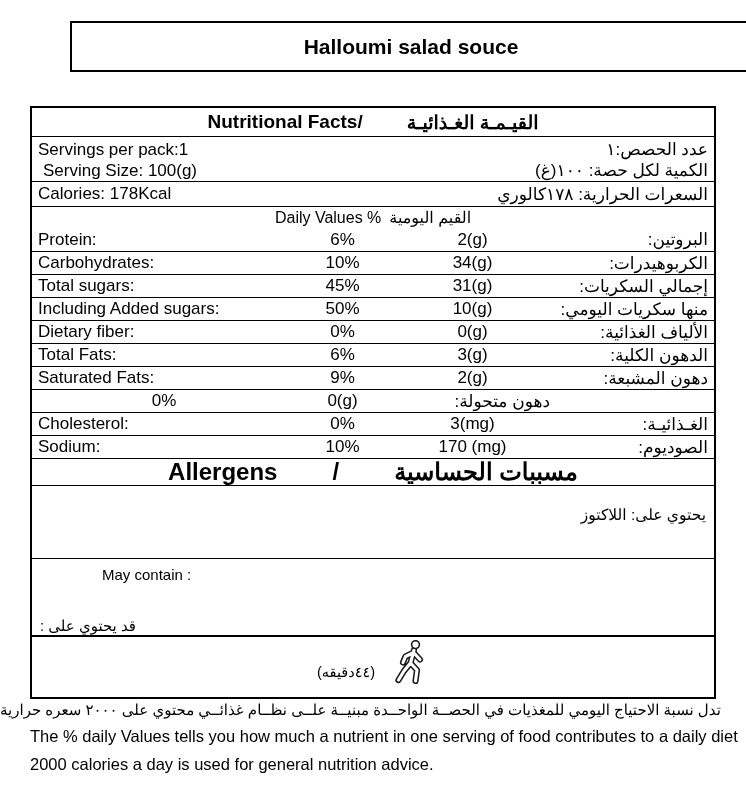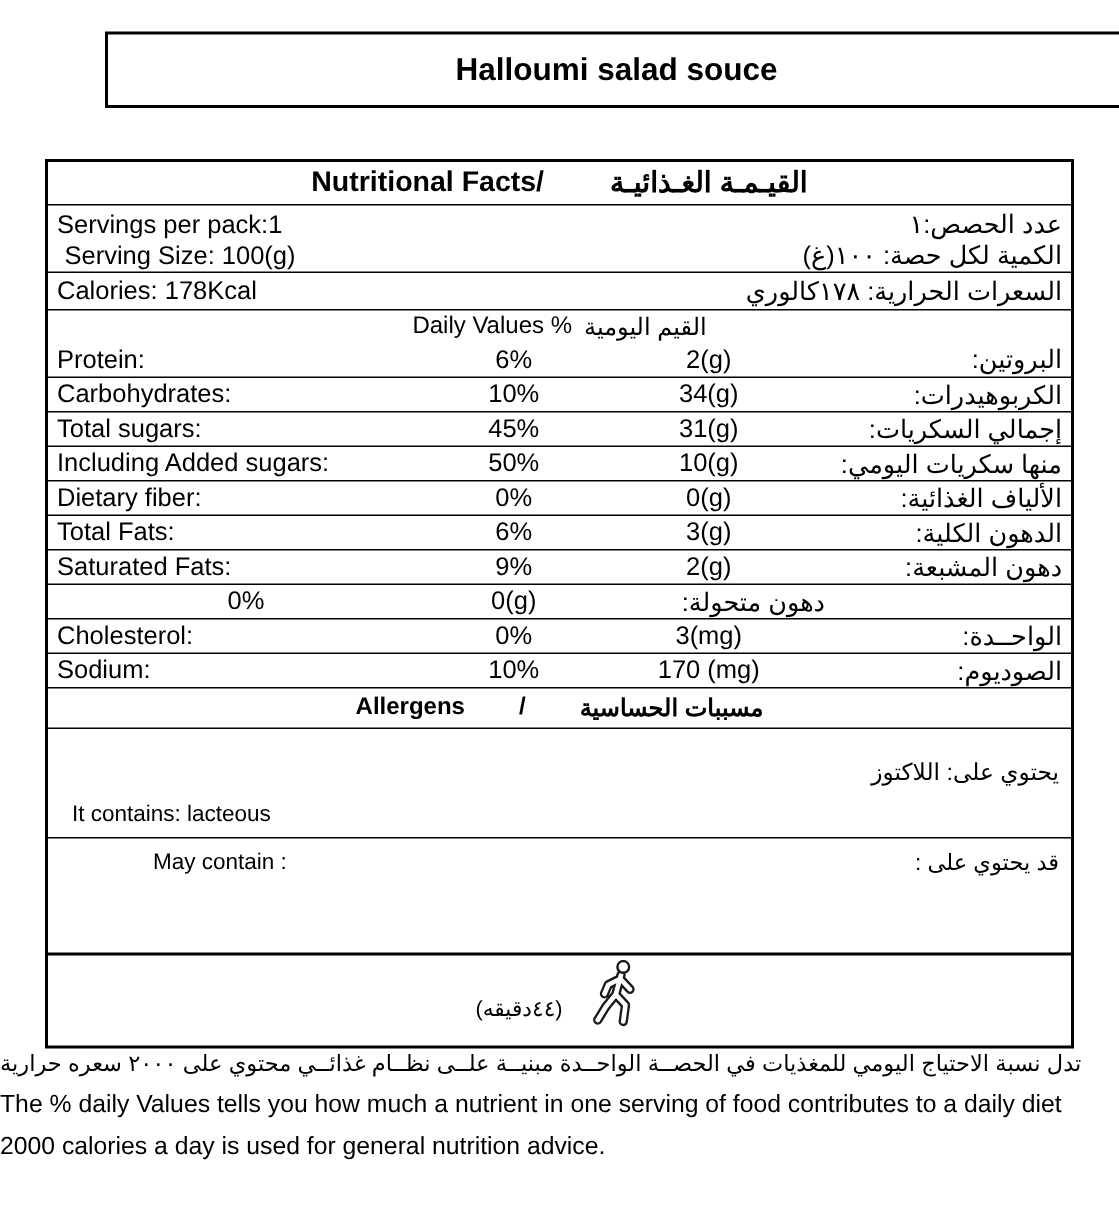--- a/index.html
+++ b/index.html
@@ -47,43 +47,43 @@
   }
   .nutrient-row{
     height:23px;display:grid;
     grid-template-columns:252px 105px 155px 1fr;
     align-items:center;padding:0 6px;
   }
   .nutrient-row .pct,.nutrient-row .amt{text-align:center;}
   .nutrient-row .ar{text-align:right;}
   .allergens-row{
     height:27px;display:flex;align-items:center;justify-content:center;
-    gap:36px;font-size:16px;font-weight:bold;
+    gap:55px;font-size:24px;font-weight:bold;
   }
   .contains-row{height:73px;padding:20px 8px;font-size:15px;}
   .contains-row .ar-line{text-align:right;font-size:15.5px;}
   .contains-row .en-line{text-align:left;padding-left:8px;margin-top:9px;}
   .maycontain-row{
     height:77px;display:flex;justify-content:space-between;
-    align-items:flex-start;padding:7px 8px 0 8px;font-size:15px;
+    align-items:flex-start;padding:7px 8px 0 8px;font-size:15px;flex-direction:column;
   }
   .maycontain-row .en{padding-left:62px;}
   .activity-row{
     border-top:2px solid #000;height:62px;
     display:flex;align-items:flex-start;justify-content:center;gap:18px;
     padding-top:3px;
   }
   .activity-row .duration{font-size:14.5px;margin-top:24px;}
 
   
   .footer{
     position:absolute;left:0;top:697px;width:746px;text-align:left;
   }
   .footer .f-ar{font-size:15px;line-height:26px;}
-  .footer .f-en{font-size:16.5px;line-height:27.5px;}
+  .footer .f-en{font-size:16.5px;line-height:27.5px;padding-left:30px;}
 </style>
 </head>
 <body>
 
 <div class="title-box">
   <span>Halloumi salad souce</span>
 </div>
 
 <div class="facts-table">
 
@@ -158,39 +158,38 @@
       </div>
       <div class="row nutrient-row">
         <span class="pct">0%</span>
         <span class="amt">0(g)</span>
         <span class="ar arabic">دهون متحولة:</span>
       </div>
       <div class="row nutrient-row">
         <span class="en">Cholesterol:</span>
         <span class="pct">0%</span>
         <span class="amt">3(mg)</span>
-        <span class="ar arabic">الواحــدة:</span>
+        <span class="ar arabic">الغـذائيـة:</span>
       </div>
       <div class="row nutrient-row">
         <span class="en">Sodium:</span>
         <span class="pct">10%</span>
         <span class="amt">170 (mg)</span>
         <span class="ar arabic">الصوديوم:</span>
       </div>
     </div>
 
   <div class="row allergens-row">
     <span>Allergens</span>
     <span>/</span>
     <span class="arabic">مسببات الحساسية</span>
   </div>
 
   <div class="row contains-row">
     <div class="ar-line arabic">يحتوي على:  اللاكتوز</div>
-    <div class="en-line">It contains: lacteous</div>
   </div>
 
   <div class="row maycontain-row">
     <span class="en">May contain  :</span>
     <span class="arabic">قد يحتوي على :</span>
   </div>
 
   <div class="row activity-row">
     <span class="duration arabic">(٤٤دقيقه)</span>
     <span>

